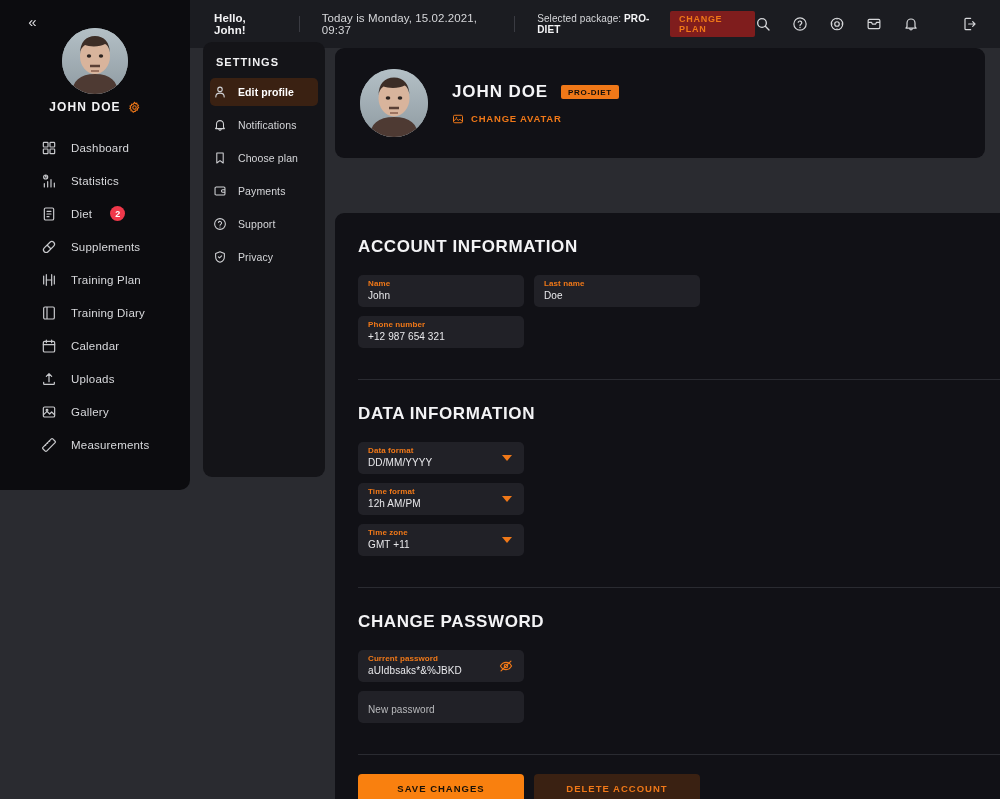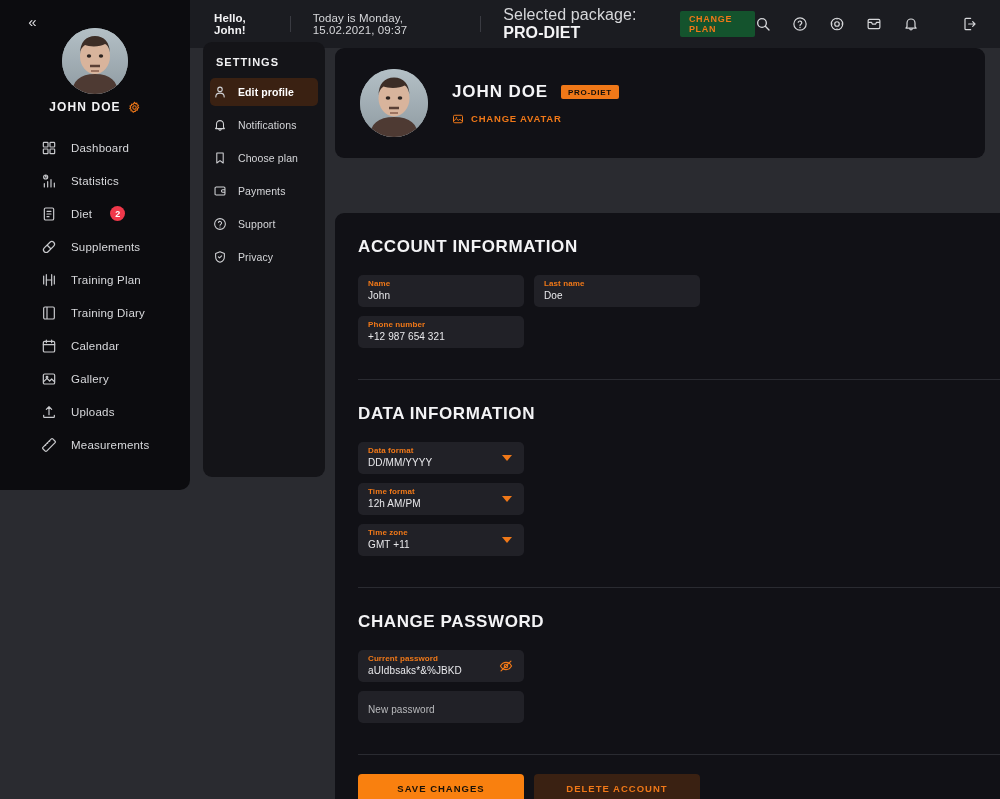--- a/index.html
+++ b/index.html
@@ -60,25 +60,25 @@
     background: #1b1c21;
     display: flex; align-items: center;
   }
   .tb-left { display: flex; align-items: center; height: 100%; }
   .tb-hello {
     color: #f2f2f4; font-size: 11.5px; font-weight: bold; padding: 0 24px 0 24px;
     letter-spacing: .1px;
   }
   .tb-sep { width: 1px; height: 16px; background: #3a3b42; }
   .tb-date { color: #d6d7da; font-size: 11.5px; padding: 0 22px; letter-spacing: .1px; }
-  .tb-pkg { color: #d6d7da; font-size: 16px; padding: 0 10px 0 22px; letter-spacing: .1px; }
+  .tb-pkg { color: #d6d7da; font-size: 10px; padding: 0 10px 0 22px; letter-spacing: .1px; }
   .tb-pkg b { color: #f4f4f6; font-weight: bold; }
   .tb-change {
     color: #f07818; font-size: 9px; font-weight: bold; letter-spacing: .7px;
-    background: #14532d; padding: 3px 9px; border-radius: 2px; cursor: pointer;
+    background: #7f1d1d; padding: 3px 9px; border-radius: 2px; cursor: pointer;
   }
   .tb-right {
     margin-left: auto; display: flex; align-items: center; gap: 21px; padding-right: 22px;
   }
   .tb-ico { width: 16px; height: 16px; color: #d7d8db; cursor: pointer; display: block; }
   .tb-ico.last { margin-left: 22px; }
 
   
   .settings-panel {
     position: absolute; left: 203px; top: 42px; width: 122px; height: 435px;
@@ -261,33 +261,33 @@
       <div class="nav-item">
         <svg class="nav-ico" viewBox="0 0 24 24" fill="none" stroke="currentColor" stroke-width="1.8">
           <rect x="3.5" y="5" width="17" height="16" rx="2"></rect>
           <path d="M3.5 10h17M8 3v4M16 3v4" stroke-linecap="round"></path>
         </svg>
         <span class="nav-label">Calendar</span>
       </div>
 
       <div class="nav-item">
         <svg class="nav-ico" viewBox="0 0 24 24" fill="none" stroke="currentColor" stroke-width="1.8">
+          <path d="M12 16V4M8 8l4-4 4 4" stroke-linecap="round" stroke-linejoin="round"></path>
+          <path d="M4 17v2a1 1 0 001 1h14a1 1 0 001-1v-2" stroke-linecap="round"></path>
+        </svg>
+        <span class="nav-label">Uploads</span>
+      </div>
+
+      <div class="nav-item">
+        <svg class="nav-ico" viewBox="0 0 24 24" fill="none" stroke="currentColor" stroke-width="1.8">
           <rect x="3.5" y="4.5" width="17" height="15" rx="2"></rect>
           <path d="M4 16l5-5 4 4 3-3 4 4" stroke-linecap="round" stroke-linejoin="round"></path>
           <circle cx="9" cy="9.5" r="1.3"></circle>
         </svg>
         <span class="nav-label">Gallery</span>
-      </div>
-
-      <div class="nav-item">
-        <svg class="nav-ico" viewBox="0 0 24 24" fill="none" stroke="currentColor" stroke-width="1.8">
-          <path d="M12 16V4M8 8l4-4 4 4" stroke-linecap="round" stroke-linejoin="round"></path>
-          <path d="M4 17v2a1 1 0 001 1h14a1 1 0 001-1v-2" stroke-linecap="round"></path>
-        </svg>
-        <span class="nav-label">Uploads</span>
       </div>
 
       <div class="nav-item">
         <svg class="nav-ico" viewBox="0 0 24 24" fill="none" stroke="currentColor" stroke-width="1.8">
           <rect x="1.5" y="8" width="21" height="8" rx="1.5" transform="rotate(-45 12 12)"></rect>
           <path d="M9 8.5l1.5 1.5M12 5.5L13.5 7M6 11.5L7.5 13"></path>
         </svg>
         <span class="nav-label">Measurements</span>
       </div>
 

